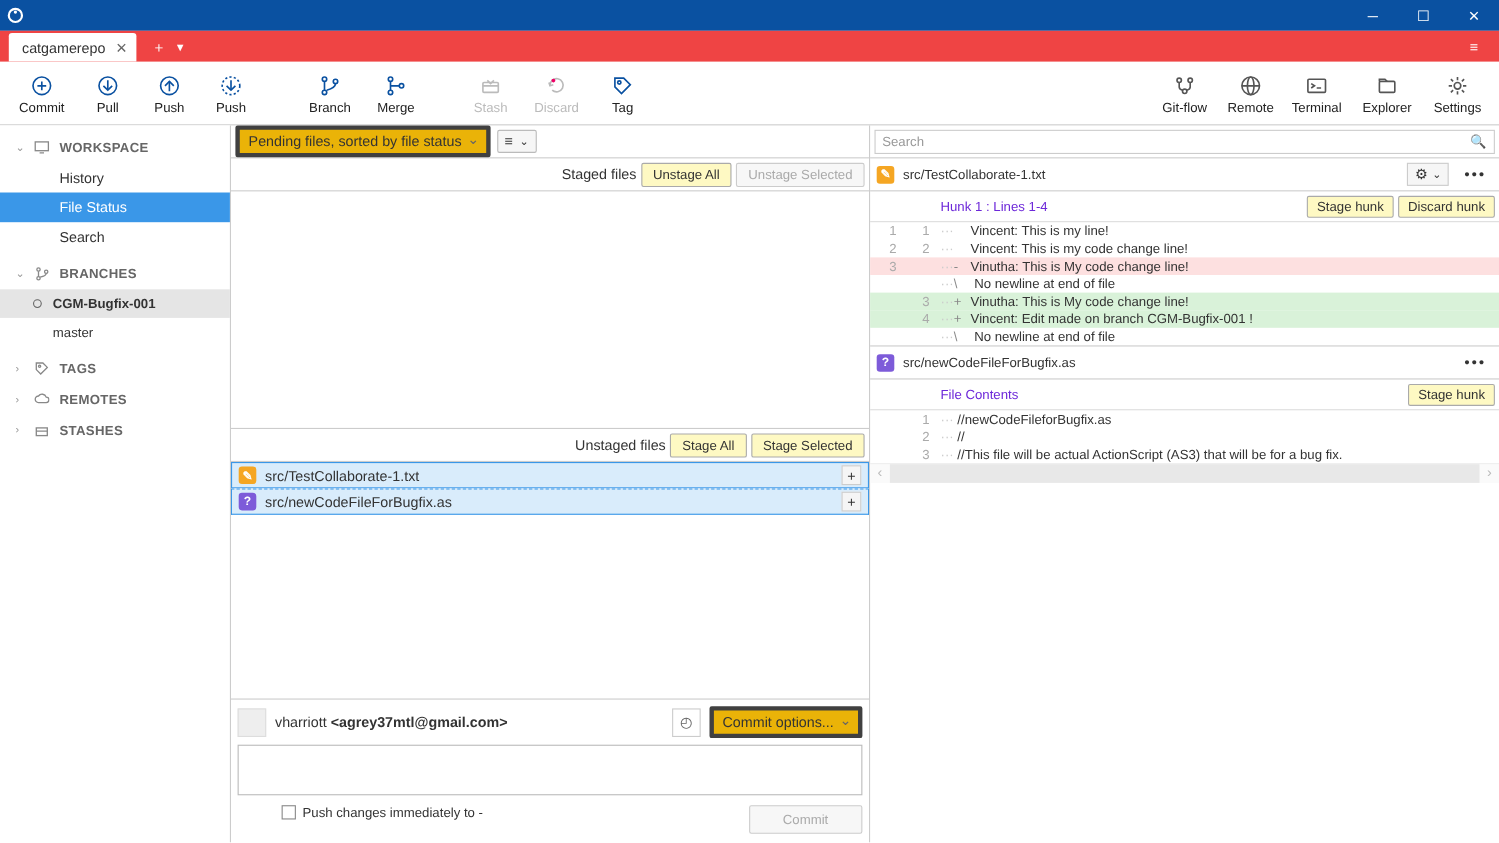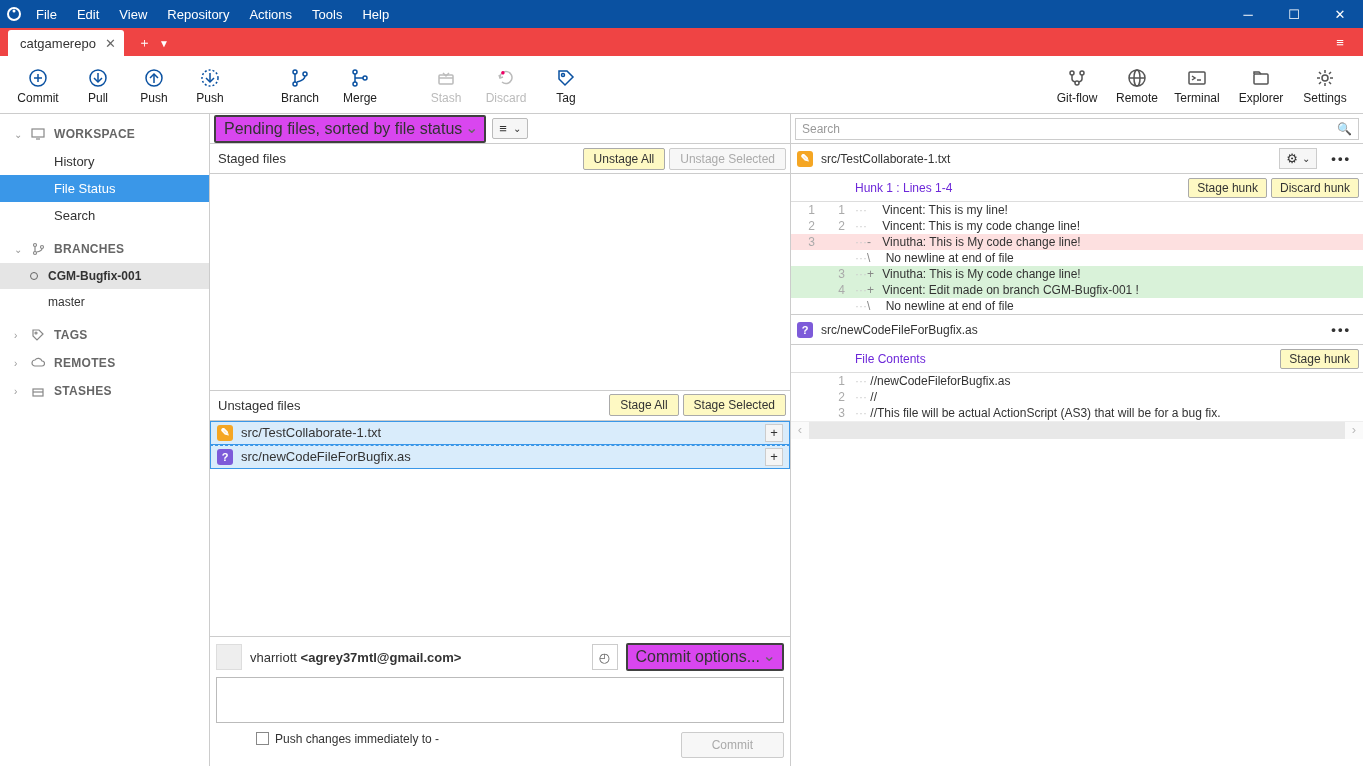--- a/index.html
+++ b/index.html
@@ -33,26 +33,26 @@
 .section-hdr .sic { width: 16px; display: flex; justify-content: center; }
 .section-hdr .lbl { font-weight: 600; letter-spacing: .3px; }
 .side-item { padding: 6px 10px 6px 54px; cursor: pointer; font-size: 13px; }
 .side-item.active { background: #3a97e8; color: #fff; }
 .branch-item { display:flex; align-items:center; gap:10px; padding: 6px 10px 6px 30px; font-size: 12px; cursor:pointer; }
 .branch-item.selected { background: #e5e5e5; font-weight: 600; }
 .branch-item .dot { width:8px; height:8px; border:1.5px solid #666; border-radius:50%; }
 
 .center { flex: 1; display: flex; flex-direction: column; border-right: 1px solid #ccc; }
 .filterbar { height: 30px; border-bottom: 1px solid #ccc; display: flex; align-items: center; padding: 4px; gap: 6px; }
-.dd { border: 2px solid #404040; background: #d946ef; font-size: 16px; padding: 3px 22px 3px 8px; position: relative; cursor: pointer; border-radius: 2px; }
+.dd { border: 4px solid #404040; background: #eab308; font-size: 13px; padding: 3px 22px 3px 8px; position: relative; cursor: pointer; border-radius: 2px; }
 .dd:after { content: "⌄"; position: absolute; right: 6px; top: 1px; color: #666; }
 .viewbtn { border: 1px solid #bbb; background: #f6f6f6; padding: 2px 6px; display:flex; align-items:center; gap:6px; cursor:pointer; border-radius:2px; }
 
 .panel-head { height: 30px; display: flex; align-items: center; padding: 0 4px 0 8px; border-bottom: 1px solid #ccc; font-size: 13px; }
-.panel-head .title { flex: 1; }
+.panel-head .title { flex: 1; text-align: right; }
 .btn { border: 1px solid #aaa; background: #fef9c3; padding: 3px 10px; font-size: 12px; cursor: pointer; border-radius: 2px; margin-left: 4px; }
 .btn.dis { color: #aaa; border-color: #ccc; background: #f7f7f7; }
 .staged-body { flex: 1; min-height: 200px; border-bottom: 1px solid #ccc; }
 
 .unstaged-body { flex: 1; }
 .file-row { height: 24px; display: flex; align-items: center; padding: 0 6px; border: 1px solid #3a97e8; background: #d9ecfb; margin: 0; cursor: pointer; position: relative; }
 .file-row + .file-row { border-top: 1px dashed #3a97e8; }
 .file-row .badge { width: 16px; height: 16px; border-radius: 3px; margin-right: 8px; display:flex; align-items:center; justify-content:center; color:#fff; font-size:11px; font-weight:bold; }
 .badge.mod { background: #f5a623; }
 .badge.unk { background: #7d5bd9; }
@@ -100,29 +100,20 @@
 </style>
 </head>
 <body>
 
 <div class="titlebar">
   <div class="logo">
     <svg width="16" height="16" viewBox="0 0 16 16">
         <circle cx="8" cy="8" r="6" fill="none" stroke="#fff" stroke-width="2"></circle>
         <circle cx="8" cy="5" r="1.5" fill="#fff"></circle>
       </svg>
-  </div>
-  <div class="menu">
-    <span>File</span>
-    <span>Edit</span>
-    <span>View</span>
-    <span>Repository</span>
-    <span>Actions</span>
-    <span>Tools</span>
-    <span>Help</span>
   </div>
   <div class="winctrl">
     <div>─</div>
     <div>☐</div>
     <div>✕</div>
   </div>
 </div>
 
 <div class="tabbar">
   <div class="tab">

